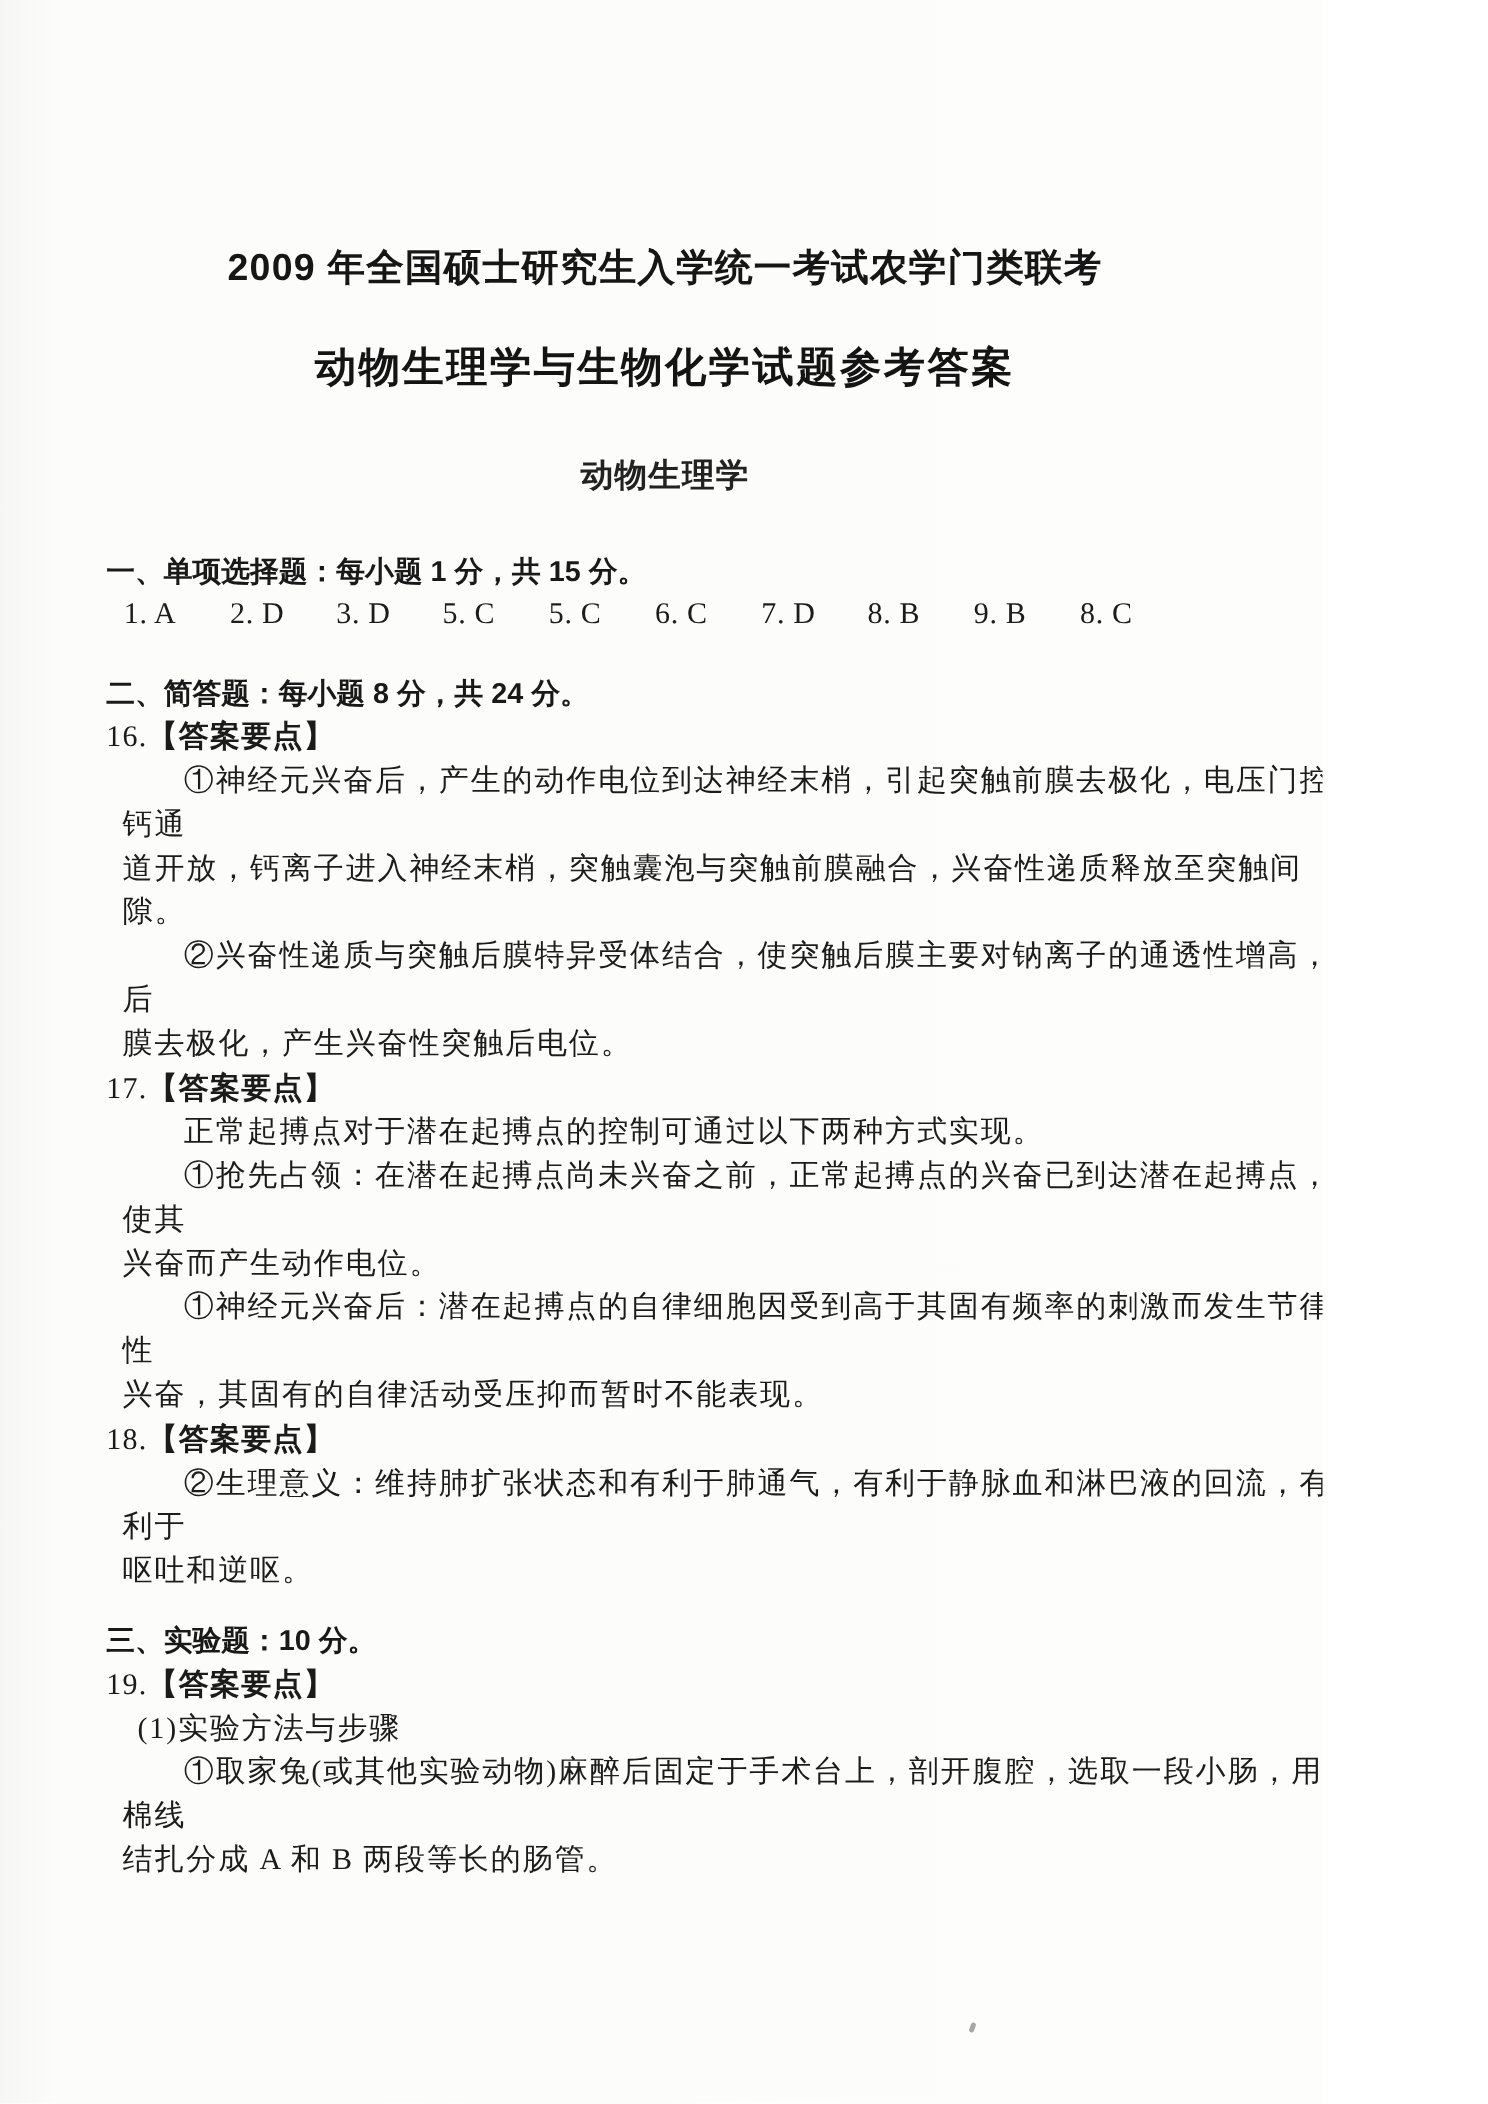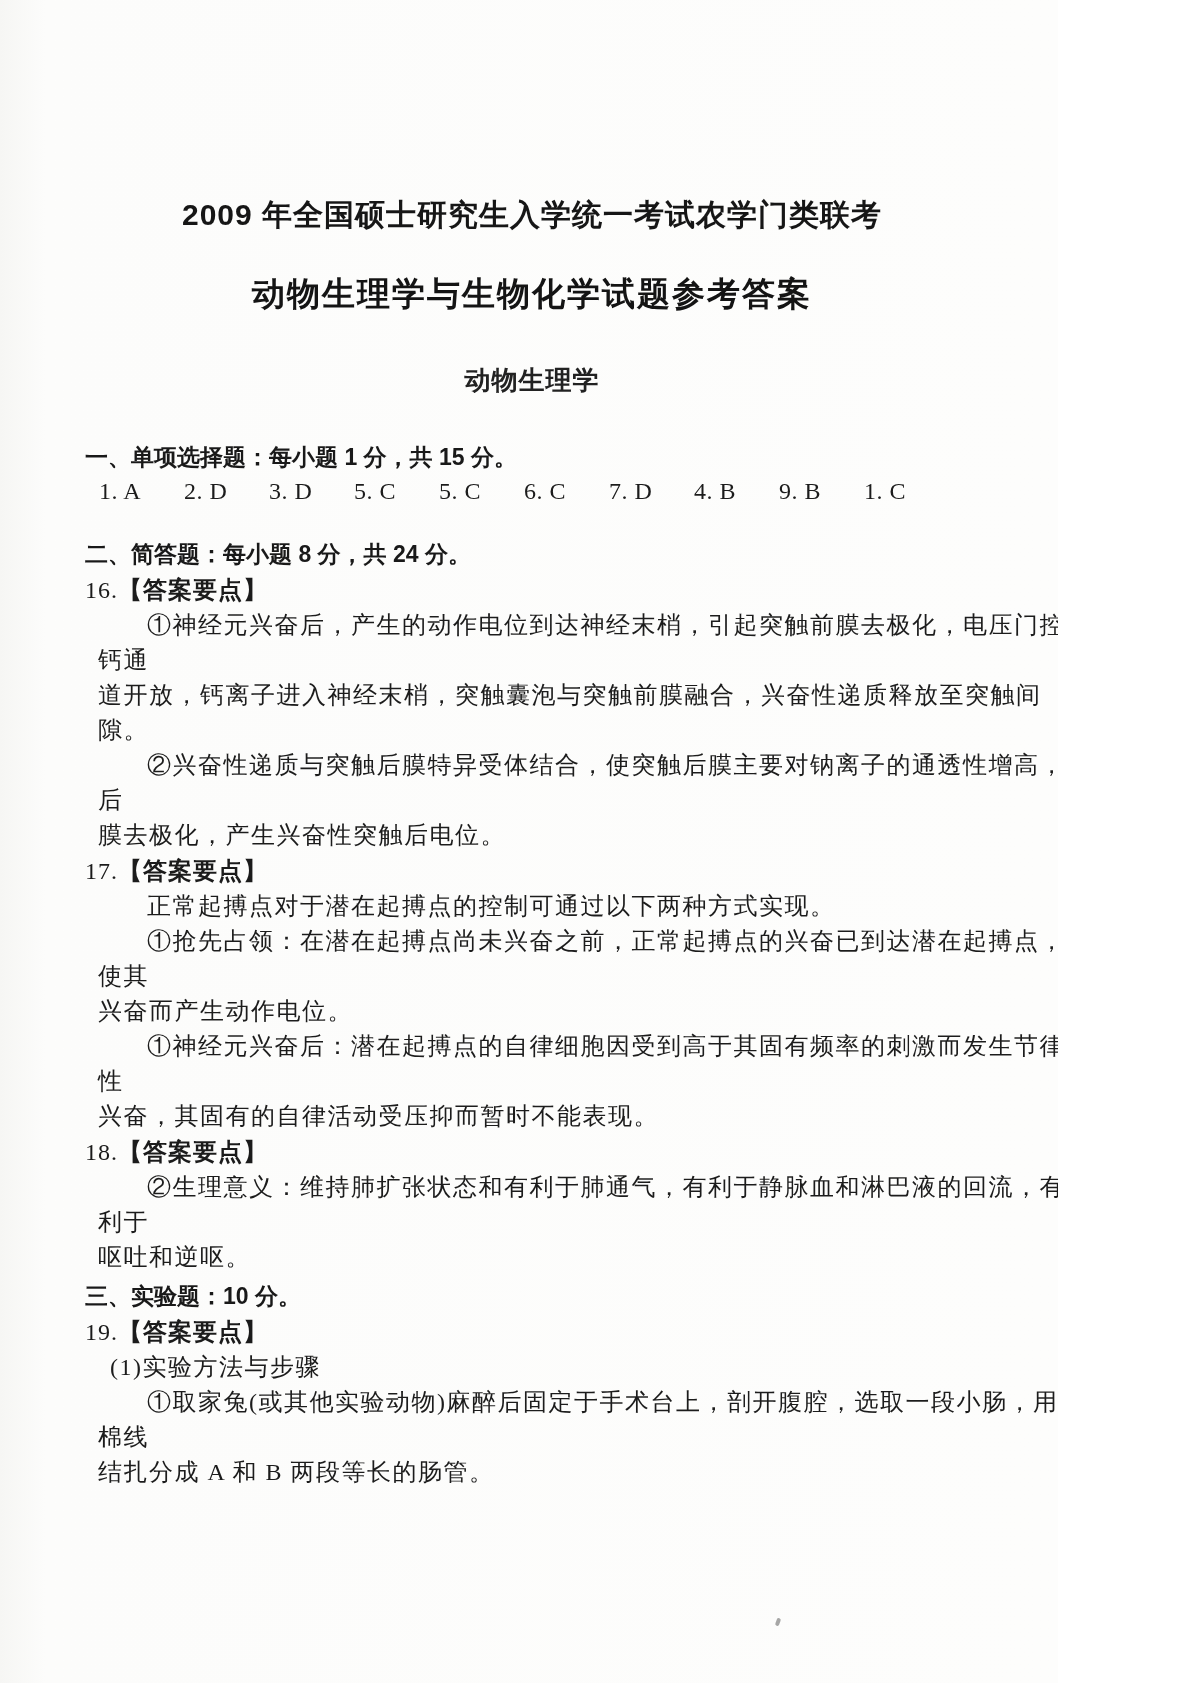--- a/index.html
+++ b/index.html
@@ -26,21 +26,21 @@
   .part-heading {
     margin:46px 0 0; font-family:"Liberation Sans","DejaVu Sans",sans-serif;
     font-weight:700; font-size:26px; line-height:34px; letter-spacing:1px; color:#222;
   }
 
   .sec-heading {
     margin:44px 0 0; font-family:"Liberation Sans","DejaVu Sans",sans-serif;
     font-weight:700; font-size:23px; line-height:33px; color:#191919;
   }
   .sec-heading.gap-md { margin-top:28px; line-height:35px; }
-  .sec-heading.gap-sm { margin-top:4px; line-height:35px; }
+  .sec-heading.gap-sm { margin-top:20px; line-height:35px; }
 
   .ans-row { margin:0 0 0 14px; font-size:24px; line-height:35px; letter-spacing:0.5px; color:#1c1c1c; }
   .ans { display:inline-block; width:85px; white-space:nowrap; }
 
   .item-label { font-size:24px; line-height:35px; color:#1b1b1b; }
   .item-label .num { font-family:"Liberation Serif","DejaVu Serif",serif; letter-spacing:1px; }
   .item-label .brkt { font-family:"Liberation Sans","DejaVu Sans",sans-serif; font-weight:700; letter-spacing:1px; }
 
   .para {
     margin:0 0 0 13px; width:980px;
@@ -62,21 +62,21 @@
 
     <div class="center-wrap">
       <h1 class="doc-title">2009 年全国硕士研究生入学统一考试农学门类联考</h1>
       <h2 class="doc-subtitle">动物生理学与生物化学试题参考答案</h2>
       <h3 class="part-heading">动物生理学</h3>
     </div>
 
     <div class="sec-heading">一、单项选择题：每小题 1 分，共 15 分。</div>
 
     <div class="ans-row">
-      <span class="ans">1. A</span><span class="ans">2. D</span><span class="ans">3. D</span><span class="ans">5. C</span><span class="ans">5. C</span><span class="ans">6. C</span><span class="ans">7. D</span><span class="ans">4. B</span><span class="ans">9. B</span><span class="ans">1. C</span>
+      <span class="ans">1. A</span><span class="ans">2. D</span><span class="ans">3. D</span><span class="ans">5. C</span><span class="ans">5. C</span><span class="ans">6. C</span><span class="ans">7. D</span><span class="ans">8. B</span><span class="ans">9. B</span><span class="ans">8. C</span>
     </div>
 
     <div class="sec-heading gap-md">二、简答题：每小题 8 分，共 24 分。</div>
 
     <div class="item-label"><span class="num">16.</span><span class="brkt">【答案要点】</span></div>
     <div class="para">①神经元兴奋后，产生的动作电位到达神经末梢，引起突触前膜去极化，电压门控钙通
 道开放，钙离子进入神经末梢，突触囊泡与突触前膜融合，兴奋性递质释放至突触间隙。</div>
     <div class="para">②兴奋性递质与突触后膜特异受体结合，使突触后膜主要对钠离子的通透性增高，后
 膜去极化，产生兴奋性突触后电位。</div>
 

